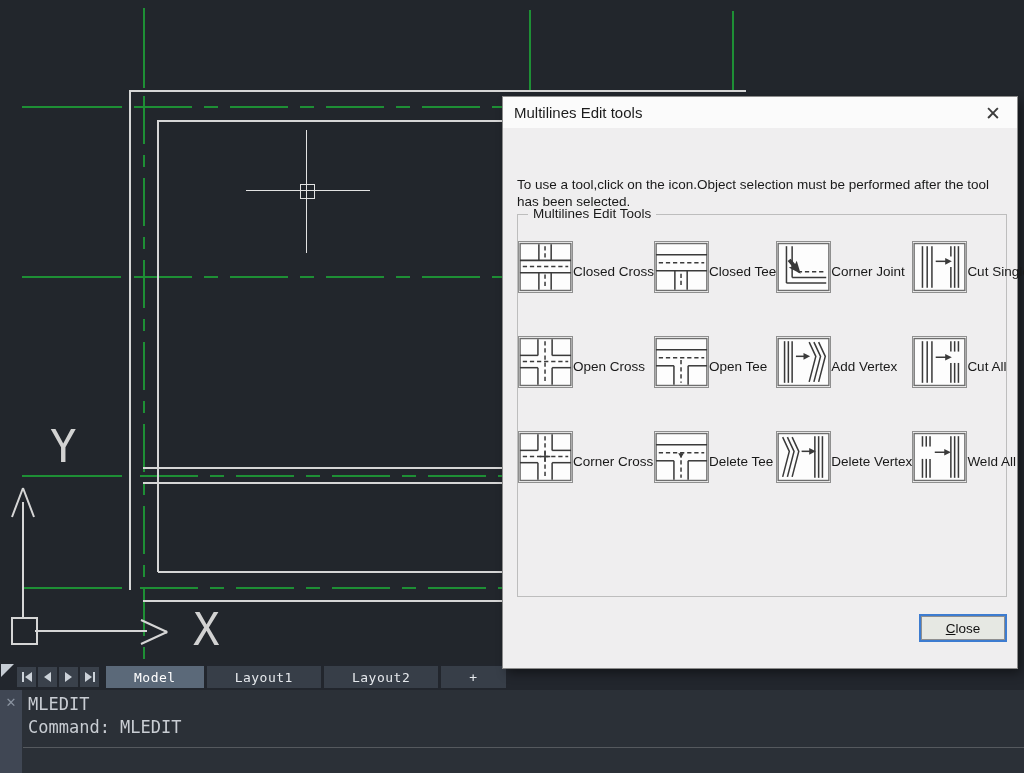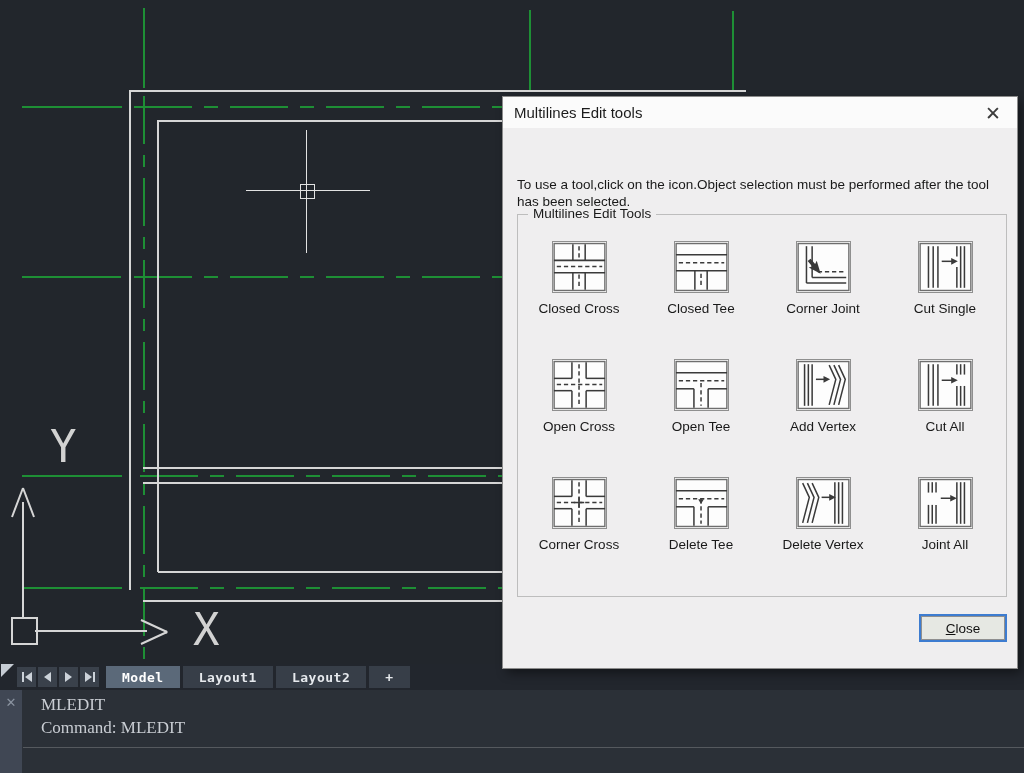--- a/index.html
+++ b/index.html
@@ -16,44 +16,44 @@
   .axis-label{color:#d2d2d2;font-family:"DejaVu Sans Mono",monospace;font-size:44px;font-weight:400;line-height:1;}
   
   .dialog{left:503px;top:97px;width:514px;height:571px;background:#efeeef;box-shadow:0 0 0 1px #8b8b8b,4px 5px 10px rgba(0,0,0,.45);}
   .titlebar{position:absolute;left:0;top:0;right:0;height:31px;background:#fbfbfb;display:flex;align-items:center;}
   .title{margin-left:11px;font-size:15px;color:#1c1c1c;}
   .close-x{position:absolute;right:11px;top:3px;width:26px;height:26px;display:flex;align-items:center;justify-content:center;font-size:19px;color:#3c3c3c;cursor:default;}
   .instruction{position:absolute;left:14px;top:44px;width:492px;font-size:13.5px;line-height:17px;color:#191919;margin-top:35px;}
   .groupbox{position:absolute;left:14px;top:117px;width:488px;height:381px;border:1px solid #bdbdbd;}
   .grouplabel{position:absolute;left:10px;top:-9px;background:#efeeef;padding:0 5px;font-size:13.5px;color:#191919;}
   .tools-grid{position:absolute;left:0;right:0;top:0;display:grid;grid-template-columns:repeat(4,1fr);padding-top:26px;row-gap:43px;}
-  .tool{display:flex;flex-direction:column;align-items:center;}
+  .tool{display:flex;flex-direction:row;align-items:center;}
   .tile{width:55px;height:52px;background:#fdfdfd;border:1px solid #8f8f8f;box-sizing:border-box;cursor:pointer;}
   .tile svg{display:block;width:100%;height:100%;}
   .tile svg line,.tile svg polyline,.tile svg path{stroke:#3a3a3a;stroke-width:1.6;fill:none;}
   .tile svg rect{stroke:#6e6e6e;stroke-width:1.5;fill:none;}
   .tlabel{margin-top:8px;font-size:13.5px;color:#191919;white-space:nowrap;}
   .close-btn{position:absolute;left:416px;top:517px;width:88px;height:28px;background:#e6e8e3;border:2px solid #3d7cd0;box-shadow:inset 0 0 0 1px #8f8f8f;font-family:"Liberation Sans",sans-serif;font-size:13.5px;color:#111;cursor:pointer;}
   .close-btn u{text-decoration:underline;}
   
   .tabbar{left:0;top:664px;width:1024px;height:26px;background:#22262d;display:flex;align-items:center;}
   .corner-tri{position:absolute;left:1px;top:0;width:0;height:0;border-top:13px solid #c6ccd4;border-right:13px solid transparent;}
   .navgrp{display:flex;gap:2px;margin-left:17px;}
   .navbtn{width:19px;height:20px;background:#3a414b;display:flex;align-items:center;justify-content:center;gap:1px;cursor:pointer;}
   .tri-l{width:0;height:0;border-top:5px solid transparent;border-bottom:5px solid transparent;border-right:7px solid #ccd2d9;}
   .tri-r{width:0;height:0;border-top:5px solid transparent;border-bottom:5px solid transparent;border-left:7px solid #ccd2d9;}
   .vbar{width:2px;height:10px;background:#ccd2d9;}
   .tabs{display:flex;gap:3px;margin-left:7px;}
-  .tab{height:22px;display:flex;align-items:center;justify-content:center;padding:0 16px;background:#373e48;color:#e6e9ed;font-family:"DejaVu Sans Mono",monospace;font-size:13px;font-weight:bold;letter-spacing:.5px;cursor:pointer;}
+  .tab{height:22px;display:flex;align-items:center;justify-content:center;padding:0 28px;background:#373e48;color:#e6e9ed;font-family:"DejaVu Sans Mono",monospace;font-size:13px;font-weight:normal;letter-spacing:.5px;cursor:pointer;}
   .tab.active{background:#5b6979;color:#ffffff;}
   
   .cmdwin{left:0;top:690px;width:1024px;height:83px;background:#2b3037;font-family:"DejaVu Sans Mono",monospace;}
   .gutter{position:absolute;left:0;top:0;width:22px;height:83px;background:#404754;}
   .gutter-x{display:block;text-align:center;margin-top:5px;font-size:13px;color:#8a93a0;cursor:pointer;font-family:"DejaVu Sans",sans-serif;}
-  .cmd-history{position:absolute;left:41px;top:3px;font-family:Liberation Serif, serif;}
+  .cmd-history{position:absolute;left:28px;top:3px;}
   .cmd-line{height:23px;line-height:23px;font-size:17px;color:#c9cdd3;white-space:pre;}
   .cmd-divider{position:absolute;left:23px;top:57px;width:1001px;height:1px;background:#55595e;}
 </style>
 </head>
 <body>
 
 <div id="screen">
 
   <div class="abs" style="left:0;top:0;width:1024px;height:664px;">
 
@@ -337,20 +337,20 @@
                 <line x1="10" y1="28" x2="10" y2="48"></line>
                 <line x1="14" y1="28" x2="14" y2="48"></line>
                 <line x1="18" y1="28" x2="18" y2="48"></line>
                 <line x1="40" y1="4" x2="40" y2="48"></line>
                 <line x1="44" y1="4" x2="44" y2="48"></line>
                 <line x1="48" y1="4" x2="48" y2="48"></line>
                 <line x1="23" y1="21" x2="35" y2="21"></line>
                 <path d="M40 21 L33 17.5 L33 24.5 Z" style="fill:#3a3a3a;stroke:none"></path>
               </svg>
             </div>
-            <div class="tlabel">Joint All</div>
+            <div class="tlabel">Weld All</div>
           </div>
         </div>
     </div>
     <button class="close-btn"><u>C</u>lose</button>
   </div>
 
 </div>
 
 </body></html>

